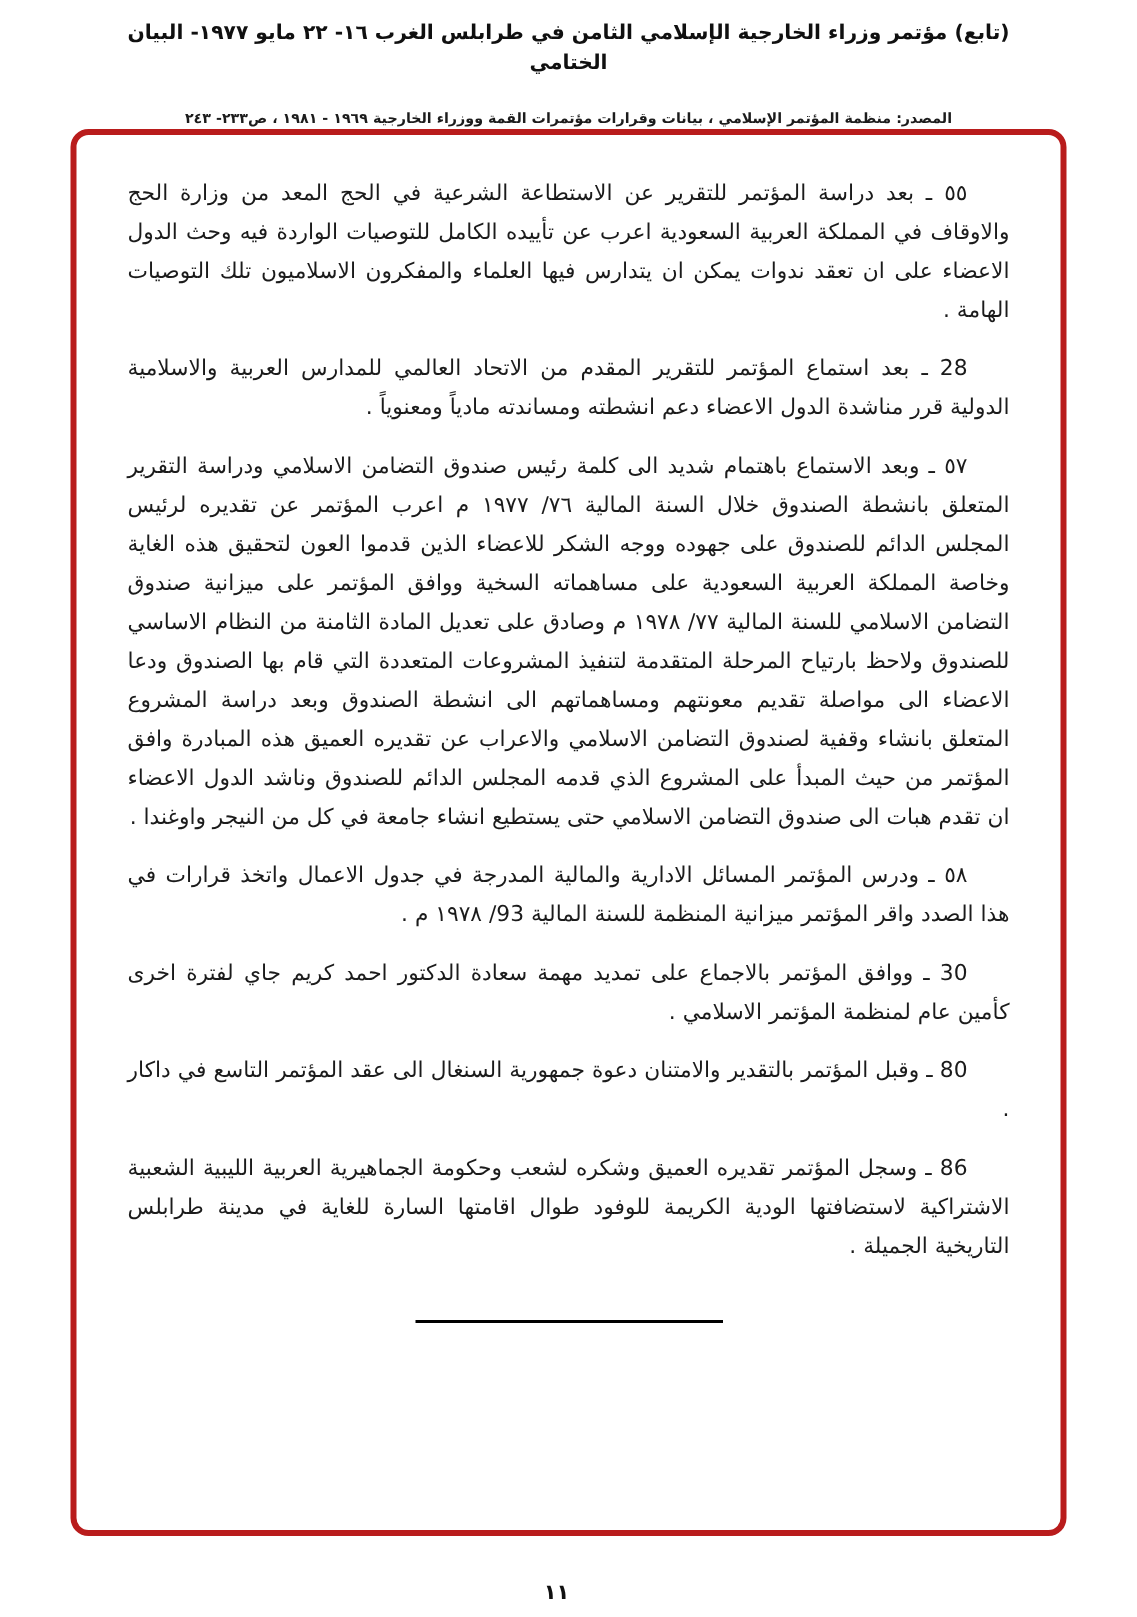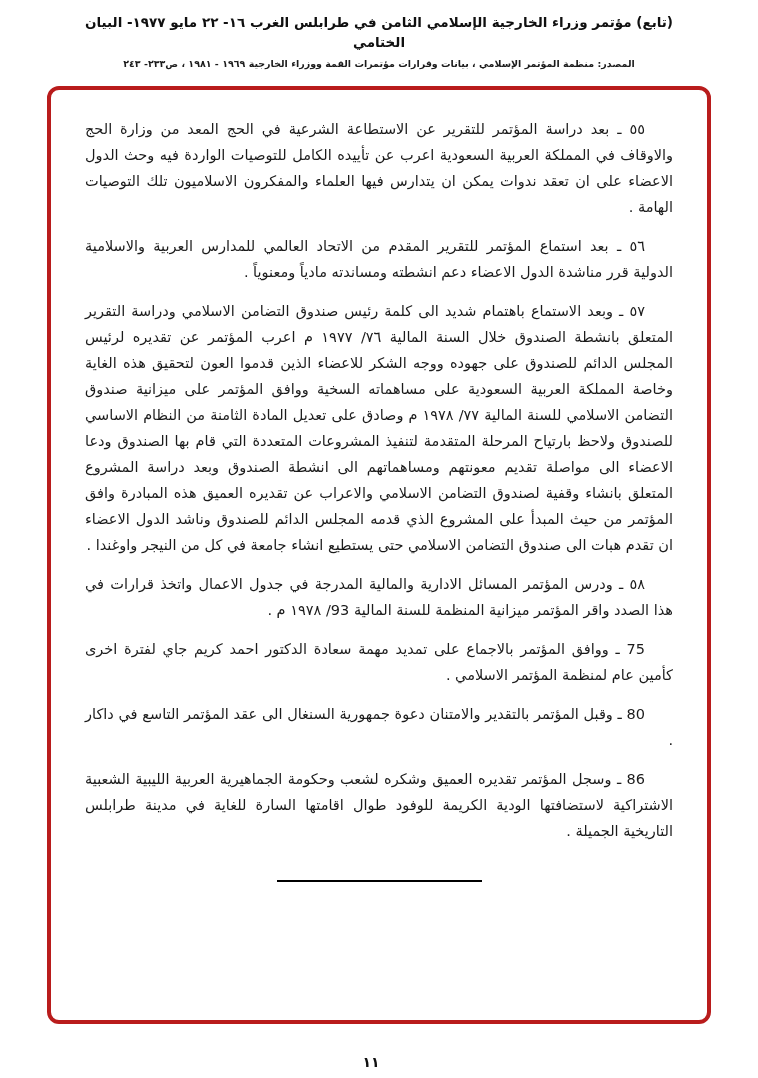--- a/index.html
+++ b/index.html
@@ -25,21 +25,21 @@
   }
   .header-title {
     font-size: 13.5px;
     font-weight: bold;
     color: #101010;
     letter-spacing: 0.2px;
     padding: 0 70px;
     line-height: 1.5;
   }
   .header-source {
-    margin-top: 5px;
+    margin-top: 21px;
     font-size: 9.5px;
     font-weight: bold;
     color: #1c1c1c;
   }
   .green-box {
     position: absolute;
     left: 47px;
     top: 86px;
     width: 664px;
     height: 938px;
@@ -88,24 +88,24 @@
 
   <div class="header">
     <div class="header-title">(تابع) مؤتمر وزراء الخارجية الإسلامي الثامن في طرابلس الغرب ١٦- ٢٢ مايو ١٩٧٧- البيان الختامي</div>
     <div class="header-source">المصدر: منظمة المؤتمر الإسلامي ، بيانات وقرارات مؤتمرات القمة ووزراء الخارجية ١٩٦٩ - ١٩٨١ ، ص٢٣٣- ٢٤٣</div>
   </div>
 
   <div class="green-box">
     <div class="content">
       <div>
         <p class="paragraph" style="">٥٥ ـ بعد دراسة المؤتمر للتقرير عن الاستطاعة الشرعية في الحج المعد من وزارة الحج والاوقاف في المملكة العربية السعودية اعرب عن تأييده الكامل للتوصيات الواردة فيه وحث الدول الاعضاء على ان تعقد ندوات يمكن ان يتدارس فيها العلماء والمفكرون الاسلاميون تلك التوصيات الهامة .</p>
-          <p class="paragraph" style="">٥٦ ـ بعد استماع المؤتمر للتقرير المقدم من الاتحاد العالمي للمدارس العربية والاسلامية الدولية قرر مناشدة الدول الاعضاء دعم انشطته ومساندته مادياً ومعنوياً .</p>
+          <p class="paragraph" style="">28 ـ بعد استماع المؤتمر للتقرير المقدم من الاتحاد العالمي للمدارس العربية والاسلامية الدولية قرر مناشدة الدول الاعضاء دعم انشطته ومساندته مادياً ومعنوياً .</p>
           <p class="paragraph" style="">٥٧ ـ وبعد الاستماع باهتمام شديد الى كلمة رئيس صندوق التضامن الاسلامي ودراسة التقرير المتعلق بانشطة الصندوق خلال السنة المالية ٧٦/ ١٩٧٧ م اعرب المؤتمر عن تقديره لرئيس المجلس الدائم للصندوق على جهوده ووجه الشكر للاعضاء الذين قدموا العون لتحقيق هذه الغاية وخاصة المملكة العربية السعودية على مساهماته السخية ووافق المؤتمر على ميزانية صندوق التضامن الاسلامي للسنة المالية ٧٧/ ١٩٧٨ م وصادق على تعديل المادة الثامنة من النظام الاساسي للصندوق ولاحظ بارتياح المرحلة المتقدمة لتنفيذ المشروعات المتعددة التي قام بها الصندوق ودعا الاعضاء الى مواصلة تقديم معونتهم ومساهماتهم الى انشطة الصندوق وبعد دراسة المشروع المتعلق بانشاء وقفية لصندوق التضامن الاسلامي والاعراب عن تقديره العميق هذه المبادرة وافق المؤتمر من حيث المبدأ على المشروع الذي قدمه المجلس الدائم للصندوق وناشد الدول الاعضاء ان تقدم هبات الى صندوق التضامن الاسلامي حتى يستطيع انشاء جامعة في كل من النيجر واوغندا .</p>
           <p class="paragraph" style="">٥٨ ـ ودرس المؤتمر المسائل الادارية والمالية المدرجة في جدول الاعمال واتخذ قرارات في هذا الصدد واقر المؤتمر ميزانية المنظمة للسنة المالية 93/ ١٩٧٨ م .</p>
-          <p class="paragraph" style="">75 ـ ووافق المؤتمر بالاجماع على تمديد مهمة سعادة الدكتور احمد كريم جاي لفترة اخرى كأمين عام لمنظمة المؤتمر الاسلامي .</p>
+          <p class="paragraph" style="">30 ـ ووافق المؤتمر بالاجماع على تمديد مهمة سعادة الدكتور احمد كريم جاي لفترة اخرى كأمين عام لمنظمة المؤتمر الاسلامي .</p>
           <p class="paragraph" style="">80 ـ وقبل المؤتمر بالتقدير والامتنان دعوة جمهورية السنغال الى عقد المؤتمر التاسع في داكار .</p>
           <p class="paragraph" style="">86 ـ وسجل المؤتمر تقديره العميق وشكره لشعب وحكومة الجماهيرية العربية الليبية الشعبية الاشتراكية لاستضافتها الودية الكريمة للوفود طوال اقامتها السارة للغاية في مدينة طرابلس التاريخية الجميلة .</p>
       </div>
       <div class="separator"></div>
     </div>
   </div>
 
   <div class="page-number">١١</div>
 
 </div>

